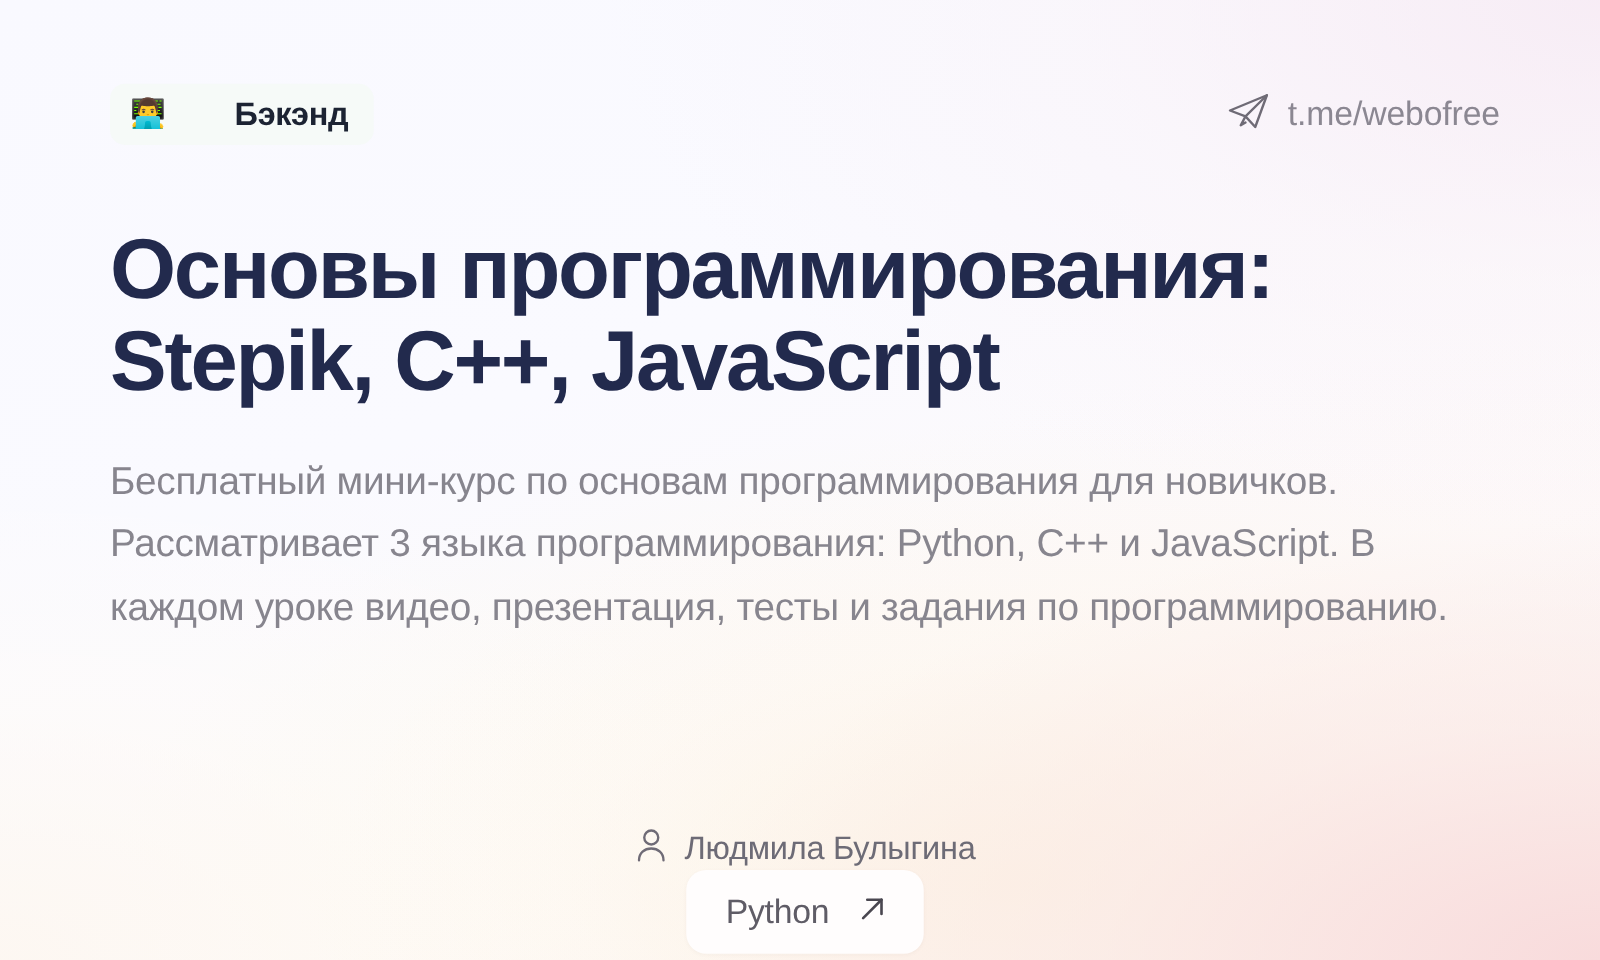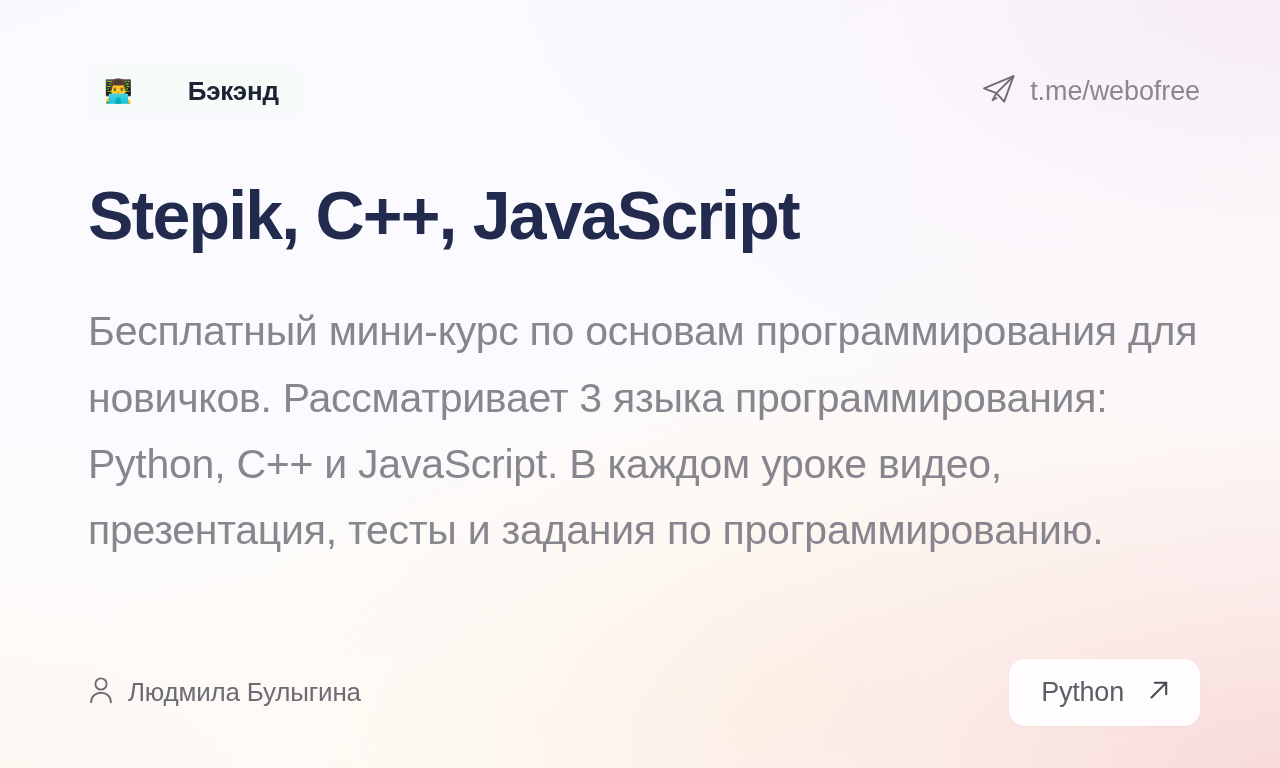--- a/index.html
+++ b/index.html
@@ -90,39 +90,40 @@
     font-size: 68px;
     line-height: 1.09;
     font-weight: bold;
     color: #222a4d;
     letter-spacing: -1.8px;
     max-width: 1000px;
   }
   .headline-line { display: block; }
 
   .description {
-    margin-top: 46px;
-    font-size: 41px;
+    margin-top: 34px;
+    font-size: 31px;
     line-height: 1.62;
     color: #87858e;
     letter-spacing: -0.25px;
     max-width: 1110px;
     font-weight: normal;
   }
 
   
   .footer {
     position: absolute;
     left: 88px;
     right: 80px;
     bottom: 45px;
     height: 62px;
     display: flex;
     align-items: center;
     justify-content: space-between;
+    flex-direction: column;
   }
 
   .author {
     display: inline-flex;
     align-items: center;
     gap: 14px;
   }
   .author-icon { display: block; flex: none; }
   .author-name {
     font-size: 26px;
@@ -172,20 +173,21 @@
         </svg>
       </span>
       <span class="tg-handle">t.me/webofree</span>
     </a>
 
   </div>
 
   <div class="content">
 
     <h1 class="headline">
+      <span class="headline-line">Основы программирования:</span>
       <span class="headline-line">Stepik, C++, JavaScript</span>
     </h1>
 
     <p class="description">Бесплатный мини-курс по основам программирования для новичков. Рассматривает 3 языка программирования: Python, C++ и JavaScript. В каждом уроке видео, презентация, тесты и задания по программированию.</p>
 
   </div>
 
   <div class="footer">
 
     <div class="author">

